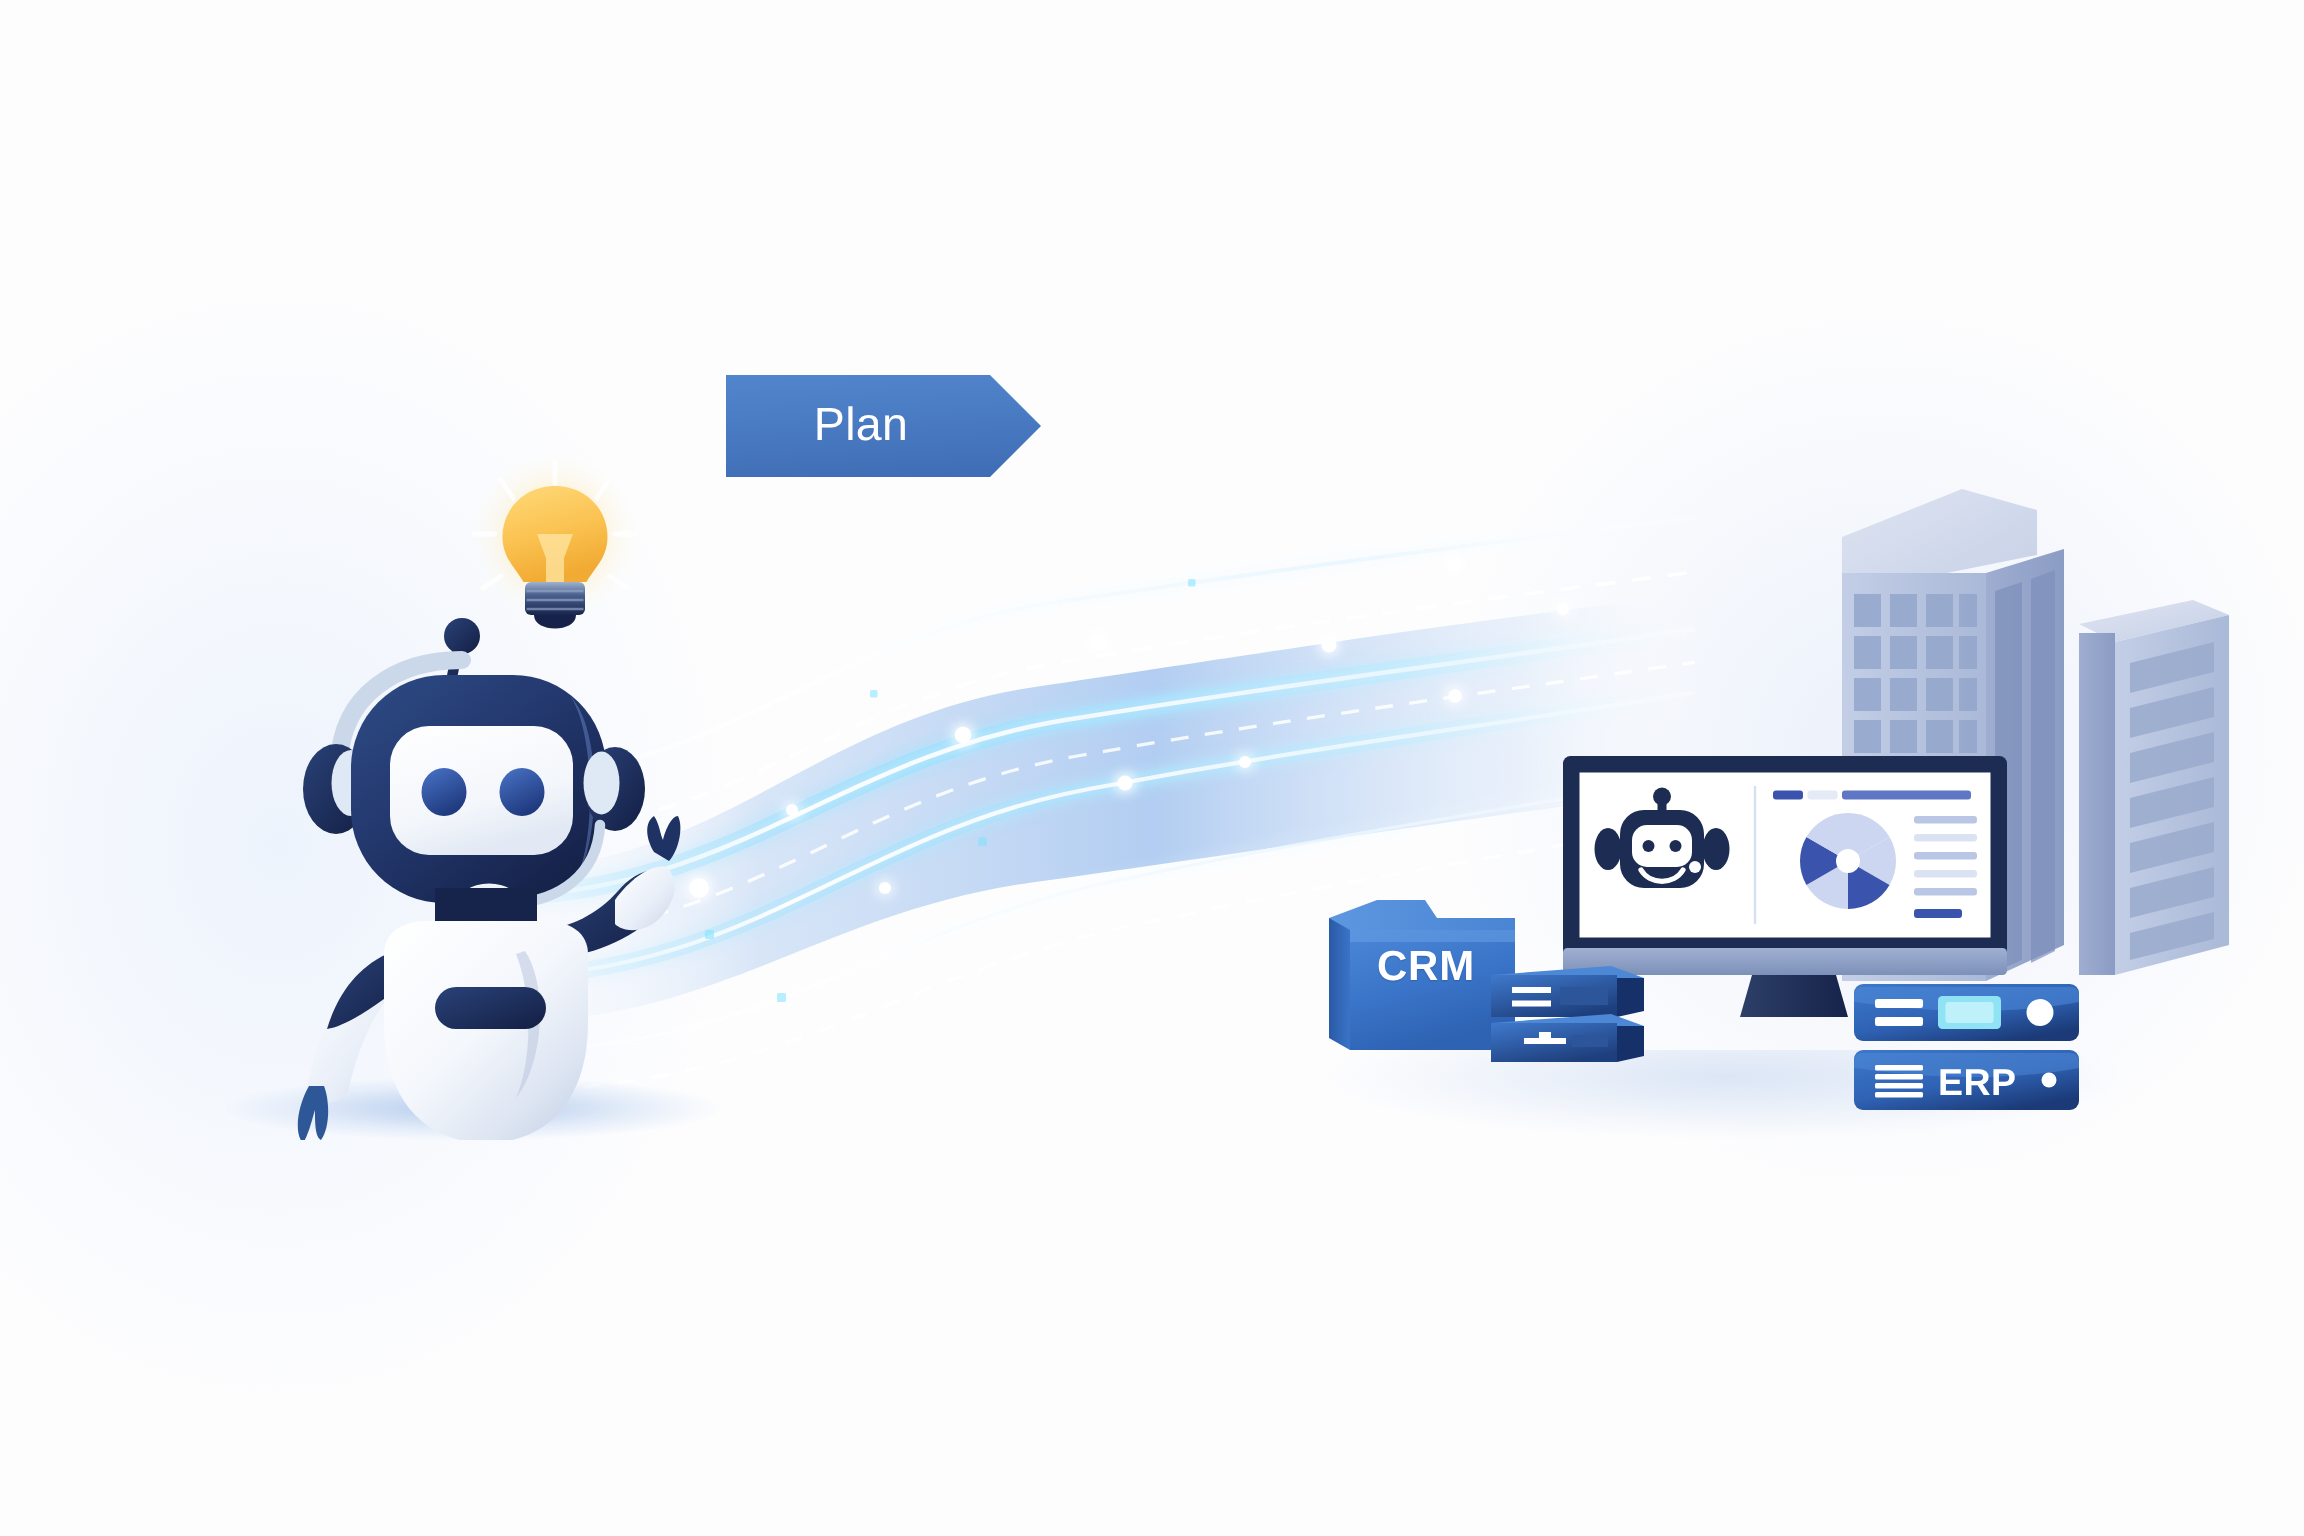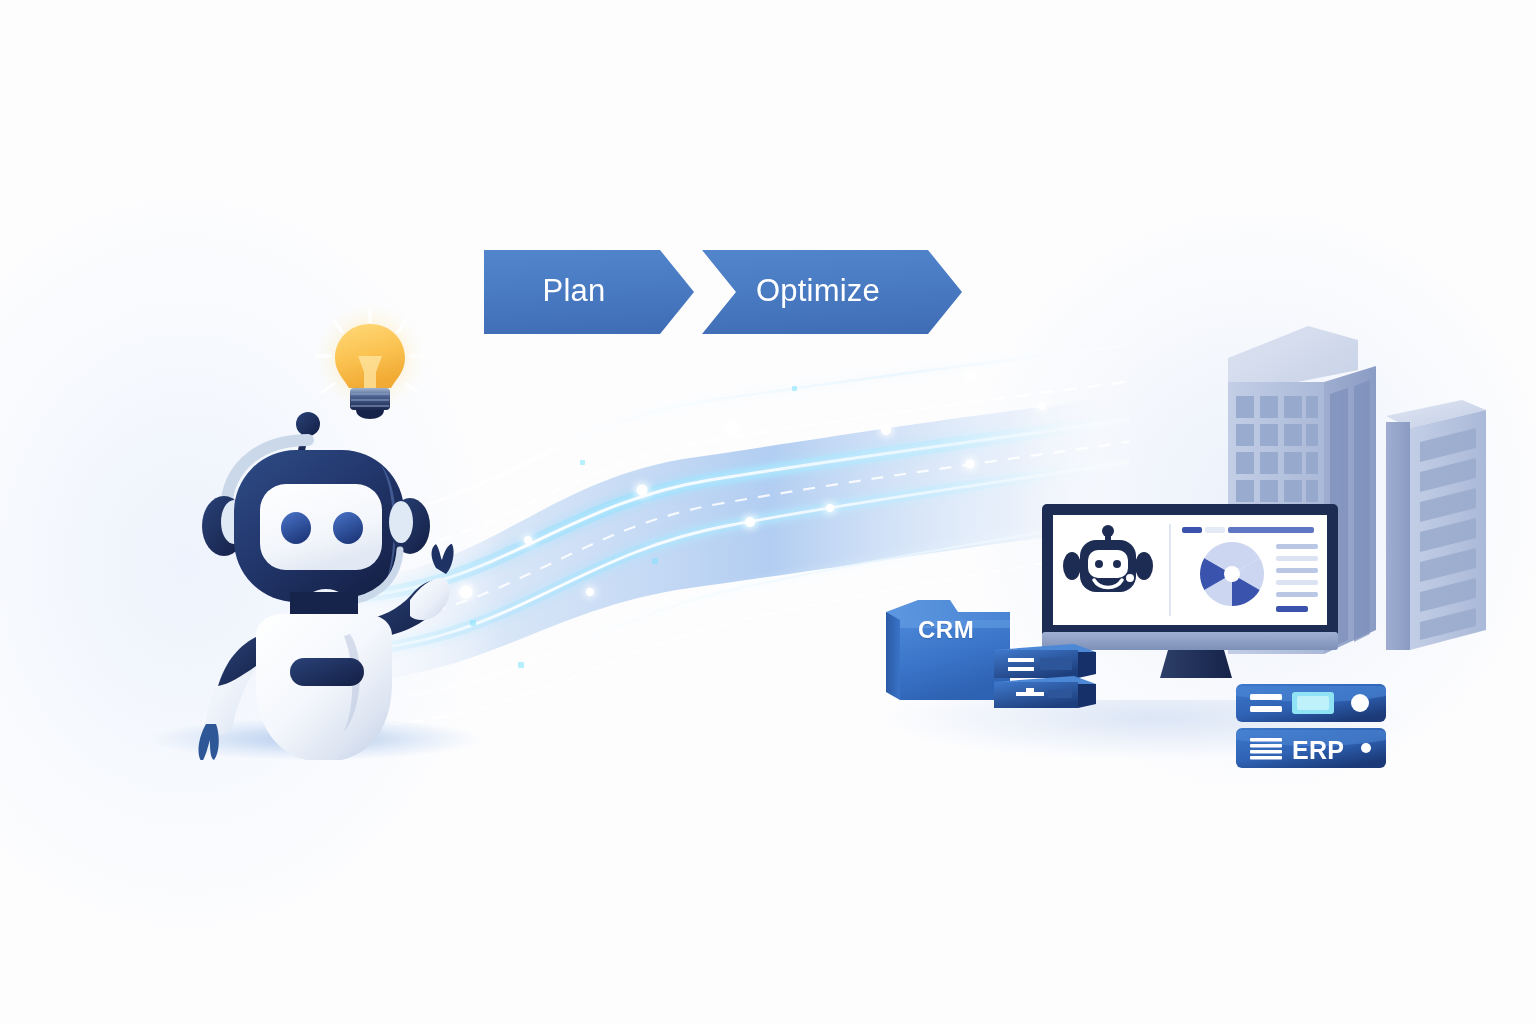--- a/index.html
+++ b/index.html
@@ -36,21 +36,21 @@
   .process-bar {
     position: absolute;
     left: 484px;
     top: 250px;
     height: 68px;
     display: flex;
     align-items: stretch;
   }
   .chev {
     position: relative;
-    height: 84px;
+    height: 68px;
     display: flex;
     align-items: center;
     justify-content: center;
     color: #ffffff;
     font-size: 31px;
     letter-spacing: 0.2px;
     background: linear-gradient(177deg, #5185cc 0%, #4a7cc3 42%, #3f6cb4 100%);
     box-shadow: 0 1px 2px rgba(40,70,120,0.18);
   }
   .chev .label { position: relative; z-index: 2; padding-bottom: 2px; }
@@ -132,37 +132,37 @@
   .folder-grp {
     position: absolute;
     left: 880px;
     top: 590px;
     width: 210px;
     height: 130px;
   }
   .erp-grp {
     position: absolute;
     left: 1232px;
-    top: 678px;
+    top: 650px;
     width: 160px;
     height: 100px;
   }
   .ground-shadow {
     position: absolute;
     left: 880px;
     top: 700px;
     width: 540px;
     height: 60px;
     background: radial-gradient(ellipse at 50% 30%, rgba(182,204,236,0.45) 0%, rgba(255,255,255,0) 70%);
   }
   .folder-text {
     position: absolute;
     left: 38px;
-    top: 26px;
-    font-size: 24px;
+    top: 38px;
+    font-size: 28px;
     font-weight: bold;
     color: #ffffff;
     letter-spacing: 0.5px;
     text-shadow: 0 1px 1px rgba(30,60,110,0.35);
     text-align: right;
   }
   .erp-text {
     position: absolute;
     left: 60px;
     top: 58px;
@@ -251,23 +251,20 @@
       <rect x="250" y="130" width="5" height="5" rx="1"></rect>
       <rect x="322" y="228" width="6" height="6" rx="1"></rect>
       <rect x="188" y="332" width="6" height="6" rx="1"></rect>
       <rect x="462" y="56" width="5" height="5" rx="1"></rect>
     </g>
   </svg>
 
   <div class="process-bar">
     <div class="chev chev-1">
       <span class="label">Plan</span>
-    </div>
-    <div class="chev chev-3">
-      <span class="label">Optimize</span>
     </div>
   </div>
 
   <svg class="bulb-svg" viewBox="0 0 160 140">
     <defs>
       <radialGradient id="bulbGlow" cx="50%" cy="46%" r="52%">
         <stop offset="0%" stop-color="#ffe9a8" stop-opacity="0.85"></stop>
         <stop offset="55%" stop-color="#ffe6a0" stop-opacity="0.3"></stop>
         <stop offset="100%" stop-color="#ffffff" stop-opacity="0"></stop>
       </radialGradient>

